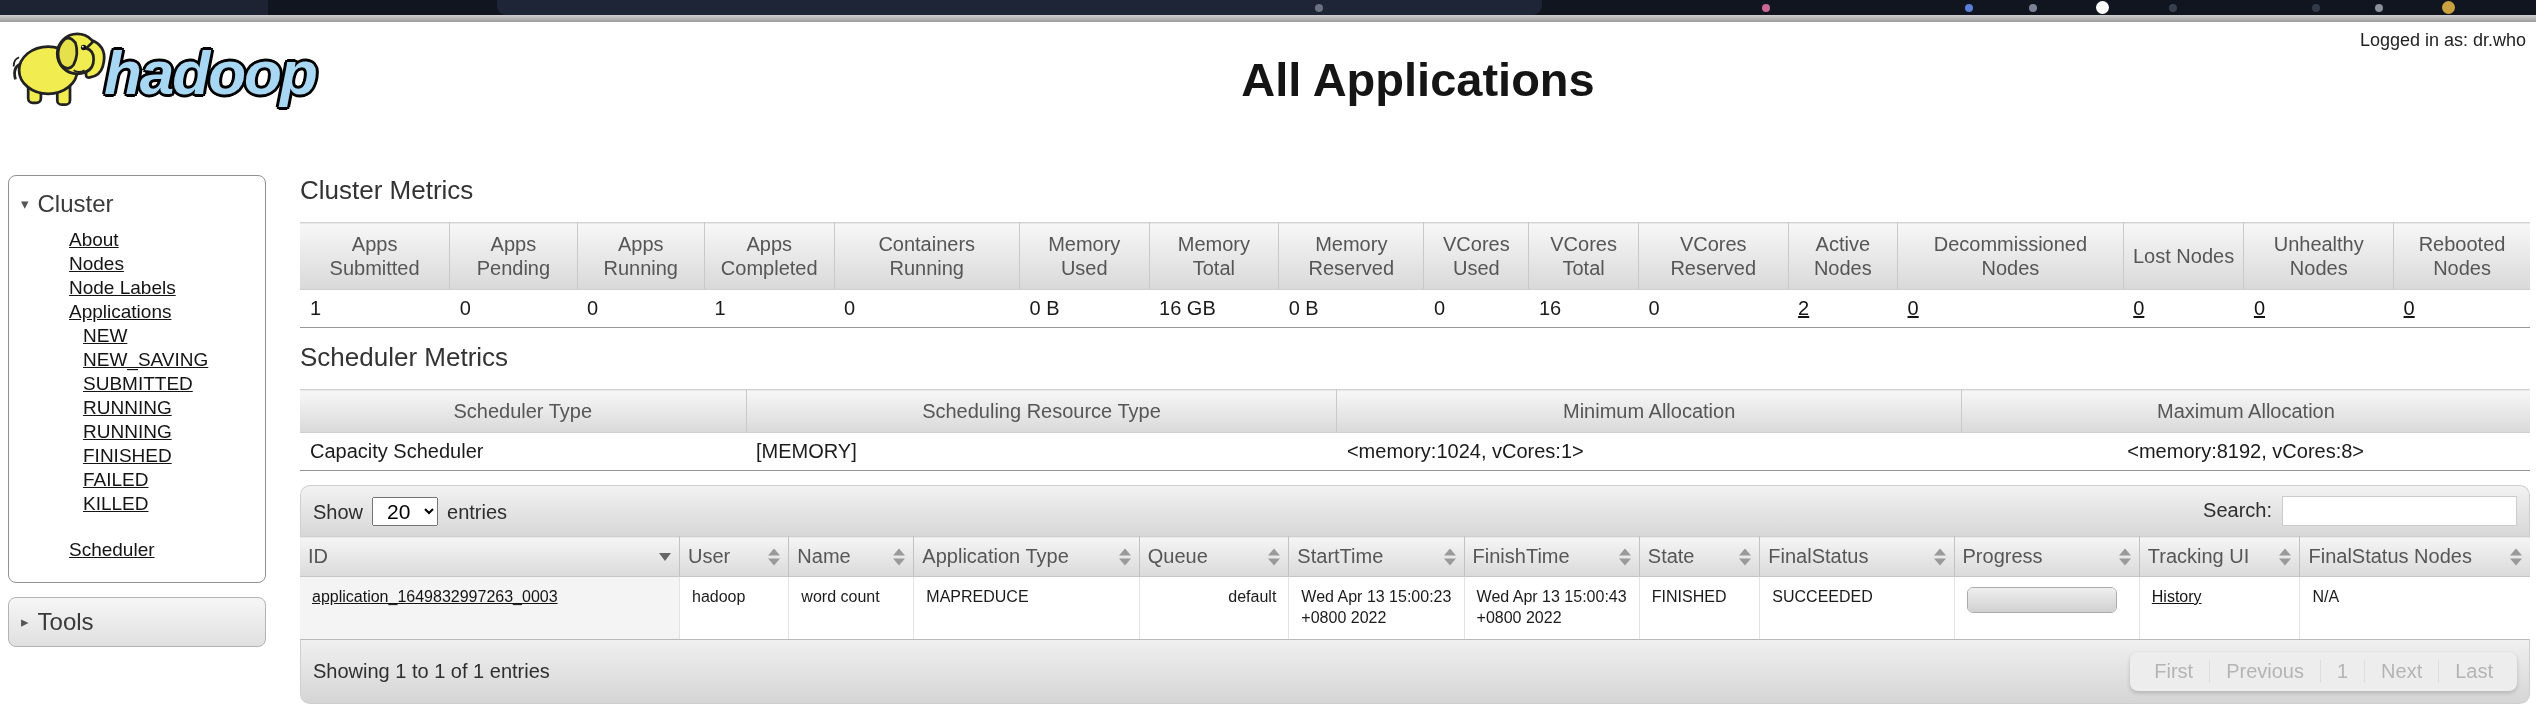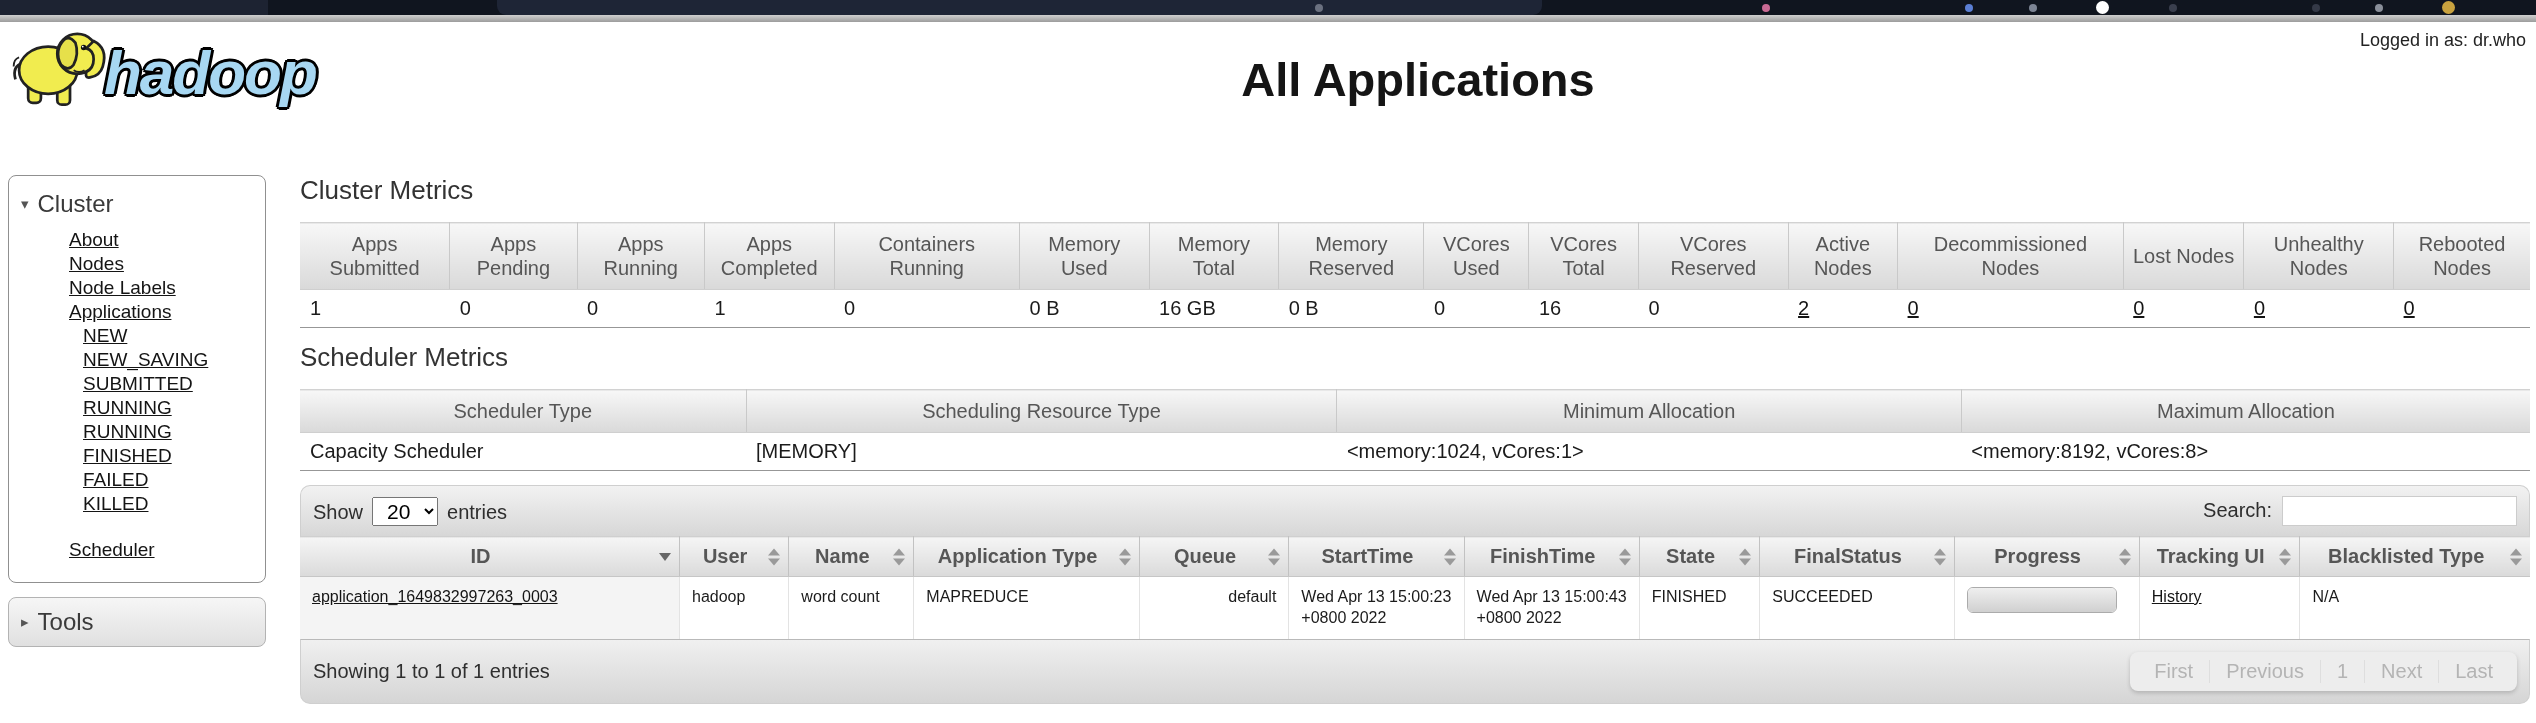--- a/index.html
+++ b/index.html
@@ -53,23 +53,23 @@
   .metrics td { font-size:20px; color:#1b1b1b; padding:7px 10px; border-bottom:1px solid #979797;
     background:#fff; }
 
   
   .dt-head { display:flex; justify-content:space-between; align-items:center; margin-top:14px;
     background:linear-gradient(#f2f2f2,#d7d7d7); border:1px solid #cfcfcf; border-bottom:none;
     border-radius:10px 10px 0 0; padding:10px 12px; font-size:20px; color:#2e2e2e; }
   .dt-head select { font-size:21px; margin:0 9px; padding:1px 10px; }
   .search-input { width:235px; height:30px; border:1px solid #ccc; margin-left:10px;
     font-size:19px; padding:0 6px; }
-  .apps th { background:linear-gradient(#f5f5f5,#dadada); font-weight:700; font-size:20px;
+  .apps th { background:linear-gradient(#f5f5f5,#dadada); font-weight:400; font-size:20px;
     color:#565656; padding:8px 26px 8px 8px; border-right:1px solid #c2c2c2;
-    border-top:1px solid #cfcfcf; border-bottom:1px solid #c6c6c6; text-align:center;
+    border-top:1px solid #cfcfcf; border-bottom:1px solid #c6c6c6; text-align:left;
     position:relative; white-space:nowrap; overflow:hidden; }
   .apps td { font-size:16px; color:#1b1b1b; padding:10px 12px; vertical-align:top;
     border-right:1px solid #e3e3e3; line-height:1.3; background:#fff; word-wrap:break-word; }
   .apps td:last-child, .apps th:last-child { border-right:none; }
   td.sorted { background:#f4f4f4; }
   .sort-both { position:absolute; right:8px; top:50%; transform:translateY(-50%); width:12px; }
   .sort-both i { display:block; width:0; height:0; border-left:6px solid transparent;
     border-right:6px solid transparent; }
   .sort-both .up { border-bottom:7px solid #9a9a9a; margin-bottom:3px; }
   .sort-both .down { border-top:7px solid #9a9a9a; }
@@ -217,21 +217,21 @@
         <tr>
       <th>Scheduler Type</th>
       <th>Scheduling Resource Type</th>
       <th>Minimum Allocation</th>
       <th>Maximum Allocation</th>
     </tr>
     <tr>
       <td>Capacity Scheduler</td>
       <td>[MEMORY]</td>
       <td style="">&lt;memory:1024, vCores:1&gt;</td>
-      <td style="text-align:left">&lt;memory:8192, vCores:8&gt;</td>
+      <td style="text-align:center">&lt;memory:8192, vCores:8&gt;</td>
     </tr>
   </tbody>
     </table>
 
   <div class="dt-head">
     <div>
       <span>Show</span><select><option selected="">20</option></select><span>entries</span>
     </div>
     <div>
       <span>Search:</span><input class="search-input" type="text" value="" style="">
@@ -289,21 +289,21 @@
               <i class="down"></i>
             </span></th>
       <th><span>Progress</span><span class="sort-both">
               <i class="up"></i>
               <i class="down"></i>
             </span></th>
       <th><span>Tracking UI</span><span class="sort-both">
               <i class="up"></i>
               <i class="down"></i>
             </span></th>
-      <th><span>Blacklisted Type</span><span class="sort-both">
+      <th><span>FinalStatus Nodes</span><span class="sort-both">
               <i class="up"></i>
               <i class="down"></i>
             </span></th>
     </tr>
     <tr>
       <td class="sorted"><a href="#">application_1649832997263_0003</a></td>
       <td>hadoop</td>
       <td>word count</td>
       <td>MAPREDUCE</td>
       <td style="text-align:right">default</td>

